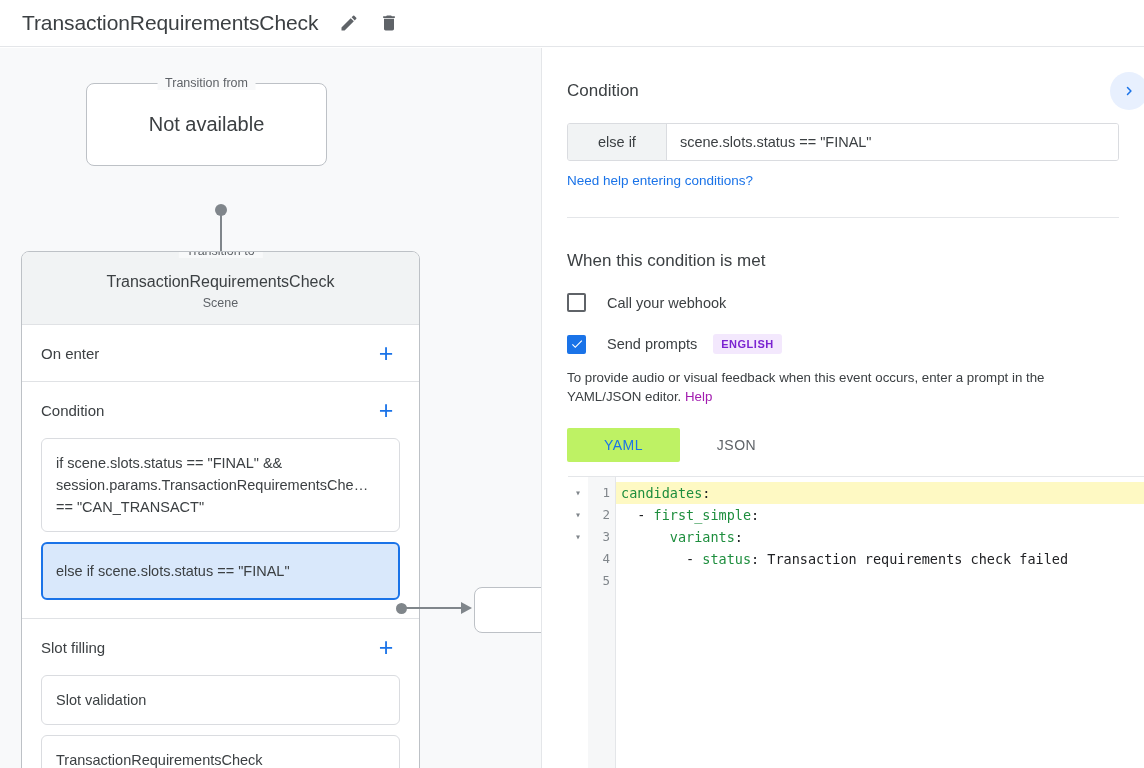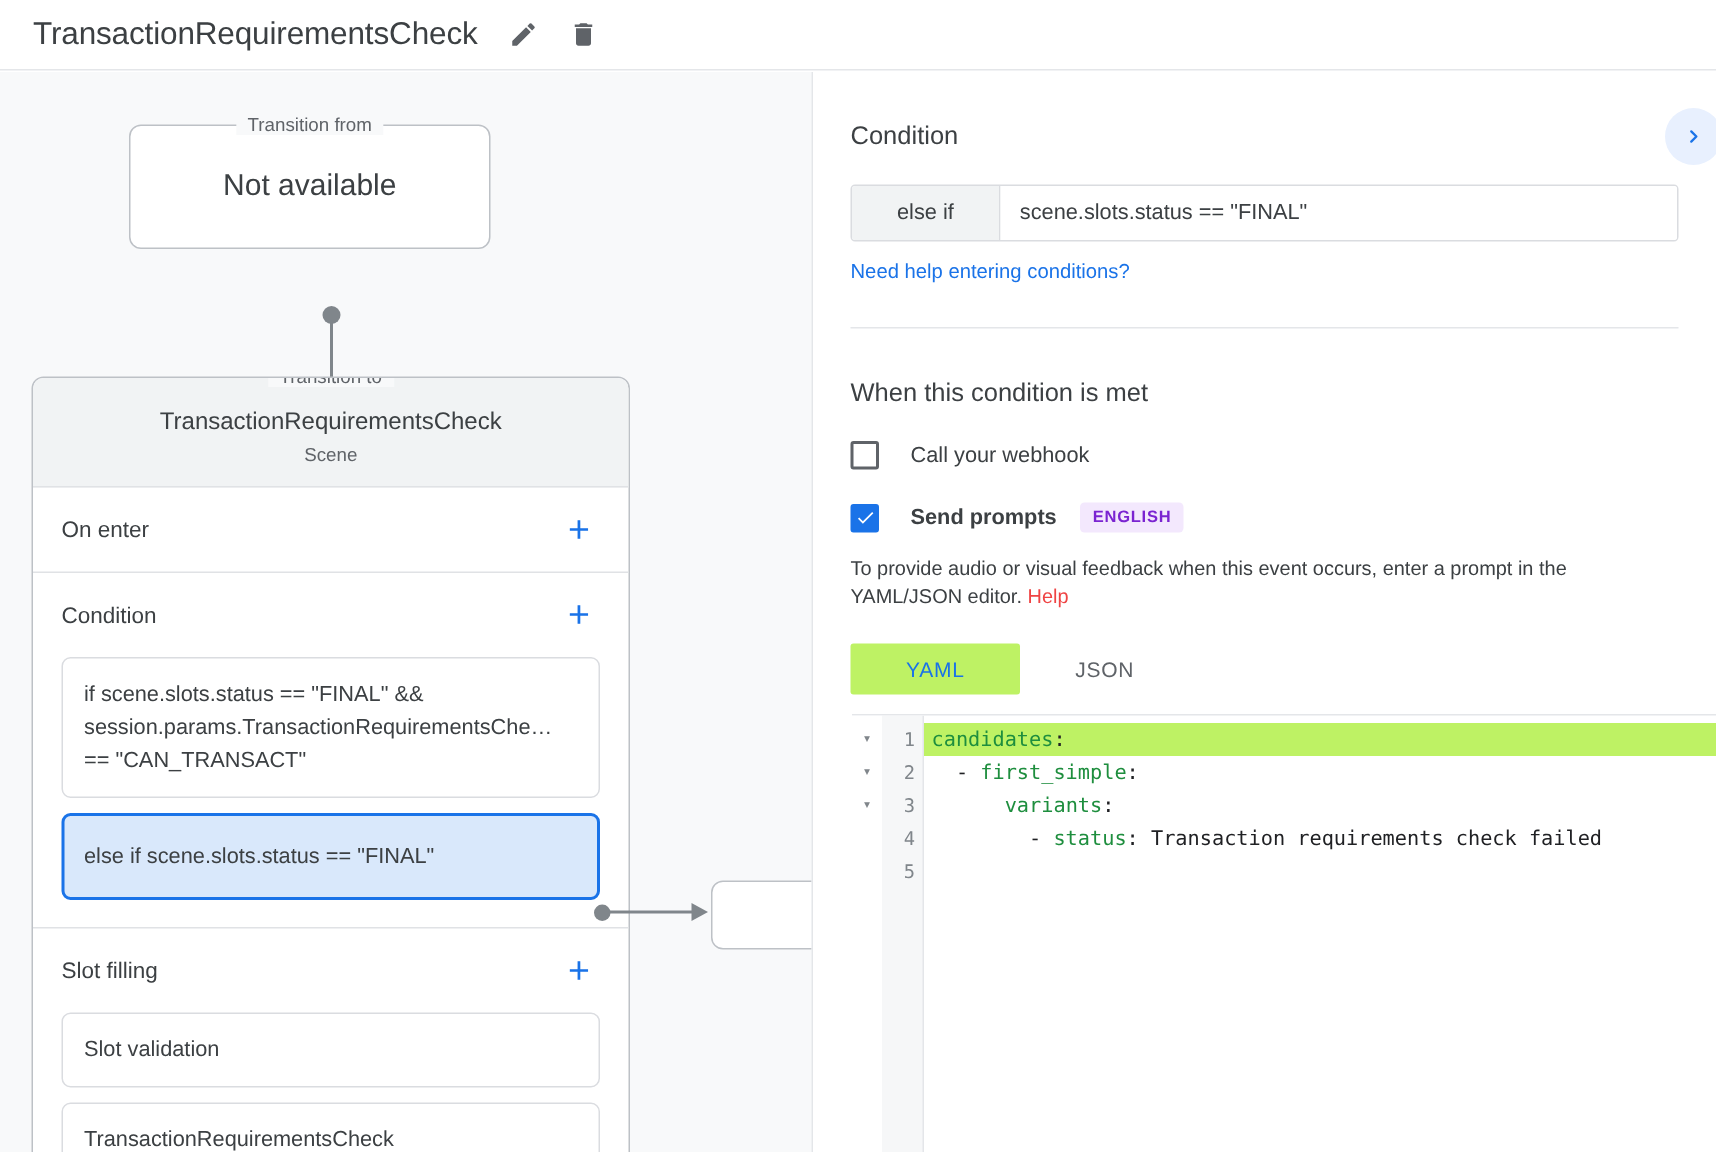--- a/index.html
+++ b/index.html
@@ -251,39 +251,39 @@
     flex: none;
   }
   .chk.checked {
     background: #1a73e8; border-color: #1a73e8;
     display: flex; align-items: center; justify-content: center;
   }
   .chk-label {
     margin-left: 21px;
     font-size: 14.5px; color: #3c4043;
   }
-  .chk-label.bold { font-weight: 700; }
+  .chk-label.bold { font-weight: 400; }
   .lang-badge {
     margin-left: 16px;
     background: #f3e8fd;
     color: #7b24d1;
     font-size: 11px;
     font-weight: 700;
     letter-spacing: .5px;
     padding: 4px 8px;
     border-radius: 3px;
   }
   .desc {
     margin-top: 14px;
     font-size: 13.3px;
     line-height: 19px;
     color: #3c4043;
     max-width: 556px;
   }
-  .desc a { color: #ef4444; text-decoration: none; cursor: pointer; }
+  .desc a { color: #a21caf; text-decoration: none; cursor: pointer; }
 
   .tabs { display: flex; margin-top: 22px; }
   .tab {
     width: 113px; height: 34px;
     display: flex; align-items: center; justify-content: center;
     font-size: 14px; letter-spacing: .5px;
     color: #5f6368; cursor: pointer;
     border-radius: 2px;
   }
   .tab.active { background: #bef264; color: #1a73e8; }
@@ -315,21 +315,21 @@
   }
   .ln-row {
     height: 22px; line-height: 22px;
     font-family: "DejaVu Sans Mono", monospace;
     font-size: 13.5px;
     white-space: pre;
   }
   .gutter-fold .ln-row { color: #80868b; font-size: 10px; text-align: center; }
   .gutter-num .ln-row { color: #80868b; font-size: 12.5px; font-family: "DejaVu Sans Mono", monospace; }
   .code-area .ln-row { color: #202124; padding-left: 5px; }
-  .code-area .ln-row.hl { background: #bef264; }
+  .code-area .ln-row.hl { background: #fef9c3; }
   .tok-key { color: #1e8e3e; }
   .tok-punct { color: #202124; }
 </style>
 </head>
 <body>
 
 <div class="topbar">
   <div class="topbar-title">TransactionRequirementsCheck</div>
   <div class="topbar-icons">
     <div class="icon-btn">

